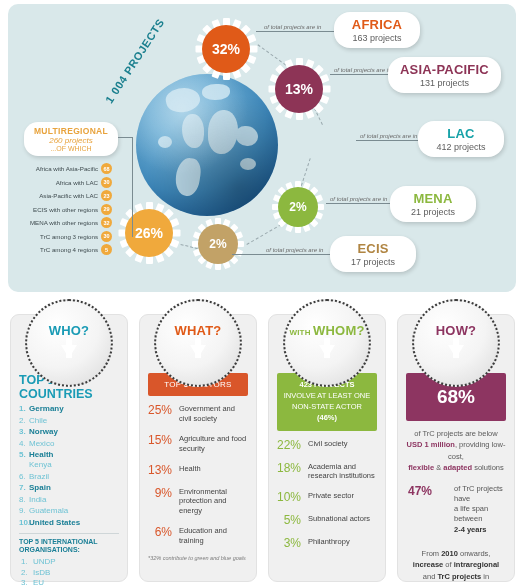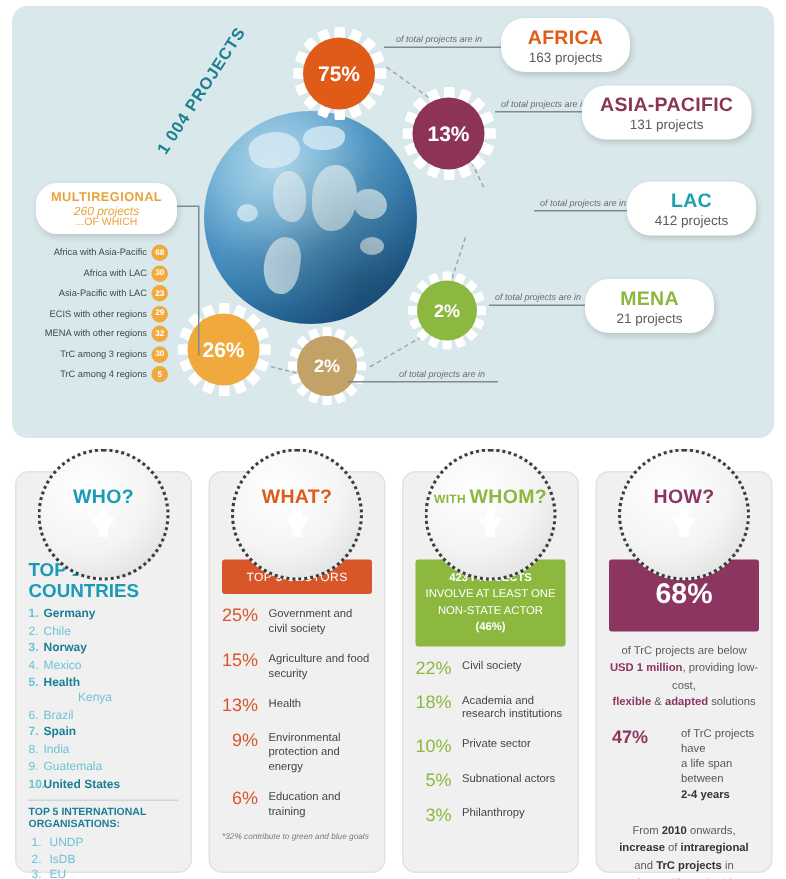--- a/index.html
+++ b/index.html
@@ -147,21 +147,21 @@
   }
 
   .col-body { position: absolute; top: 58px; left: 0; right: 0; padding: 0 8px; }
 
   
   .who-title { color: #1a9bb5; font-weight: bold; font-size: 12.5px; margin-bottom: 3px; }
   .who-list { list-style: none; font-size: 8px; }
   .who-list li { color: #6fc3d4; margin-bottom: 1.5px; padding-left: 10px; position: relative; line-height: 1.25; }
   .who-list li .num { position: absolute; left: 0; color: #6fc3d4; }
   .who-list li.bold, .who-list li .bold { color: #1a7f96; font-weight: bold; }
-  .who-list li .sub { display: block; color: #6fc3d4; font-weight: normal; margin-left: 23px; }
+  .who-list li .sub { display: block; color: #6fc3d4; font-weight: normal; }
   .who-divider { height: 1px; background: #cfd6d8; margin: 5px 0 4px; }
   .org-title { color: #1a7f96; font-weight: bold; font-size: 7px; line-height: 1.25; margin-bottom: 2px; }
   .org-list { list-style: none; font-size: 8px; }
   .org-list li { color: #6fc3d4; margin-bottom: 1.5px; padding-left: 14px; position: relative; }
   .org-list li .num { position: absolute; left: 2px; }
 
   
   .banner {
     border-radius: 2px; padding: 7px 6px; text-align: center;
     color: #fff; margin-bottom: 7px;
@@ -225,21 +225,21 @@
         <div class="ray" style="transform: rotate(157.5deg) translateY(20px);"></div>
         <div class="ray" style="transform: rotate(180deg) translateY(20px);"></div>
         <div class="ray" style="transform: rotate(202.5deg) translateY(20px);"></div>
         <div class="ray" style="transform: rotate(225deg) translateY(20px);"></div>
         <div class="ray" style="transform: rotate(247.5deg) translateY(20px);"></div>
         <div class="ray" style="transform: rotate(270deg) translateY(20px);"></div>
         <div class="ray" style="transform: rotate(292.5deg) translateY(20px);"></div>
         <div class="ray" style="transform: rotate(315deg) translateY(20px);"></div>
         <div class="ray" style="transform: rotate(337.5deg) translateY(20px);"></div>
       </div>
-    <div class="disc" style="background:#e05a18;">75%</div>
+    <div class="disc" style="background:#e05a18;">32%</div>
   </div>
   <span class="conn-label" style="left:256px; top:20px;">of total projects are in</span>
   <div class="connector" style="left:248px; top:27px; width:78px;"></div>
   <div class="pill" style="left:326px; top:8px;">
     <div class="pname" style="color:#e05a18;">AFRICA</div>
     <div class="pcount">163 projects</div>
   </div>
 
   <div class="burst" style="left:258px; top:52px;">
     <div class="rays">
@@ -320,20 +320,24 @@
         <div class="ray" style="transform: rotate(247.5deg) translateY(17px);"></div>
         <div class="ray" style="transform: rotate(270deg) translateY(17px);"></div>
         <div class="ray" style="transform: rotate(292.5deg) translateY(17px);"></div>
         <div class="ray" style="transform: rotate(315deg) translateY(17px);"></div>
         <div class="ray" style="transform: rotate(337.5deg) translateY(17px);"></div>
       </div>
     <div class="disc" style="background:#c2a267;">2%</div>
   </div>
   <span class="conn-label" style="left:258px; top:243px;">of total projects are in</span>
   <div class="connector" style="left:224px; top:250px; width:100px;"></div>
+  <div class="pill" style="left:322px; top:232px;">
+    <div class="pname" style="color:#b08542;">ECIS</div>
+    <div class="pcount">17 projects</div>
+  </div>
 
   <div class="burst" style="left:108px; top:196px;">
     <div class="rays">
         <div class="ray" style="transform: rotate(0deg) translateY(20px);"></div>
         <div class="ray" style="transform: rotate(22.5deg) translateY(20px);"></div>
         <div class="ray" style="transform: rotate(45deg) translateY(20px);"></div>
         <div class="ray" style="transform: rotate(67.5deg) translateY(20px);"></div>
         <div class="ray" style="transform: rotate(90deg) translateY(20px);"></div>
         <div class="ray" style="transform: rotate(112.5deg) translateY(20px);"></div>
         <div class="ray" style="transform: rotate(135deg) translateY(20px);"></div>

